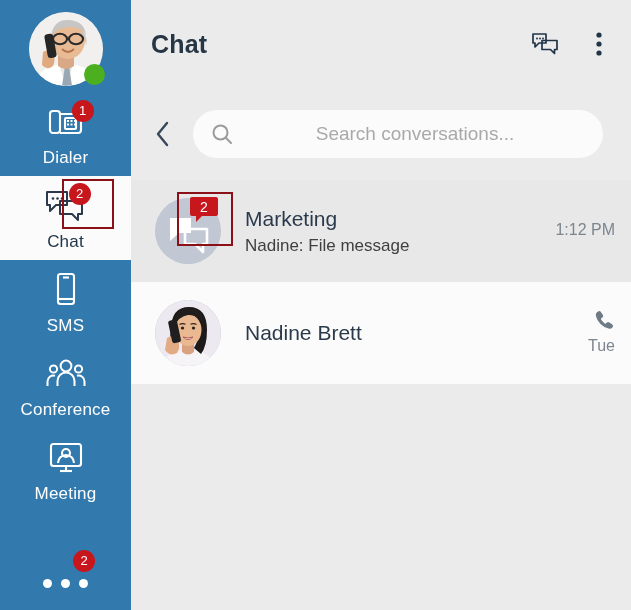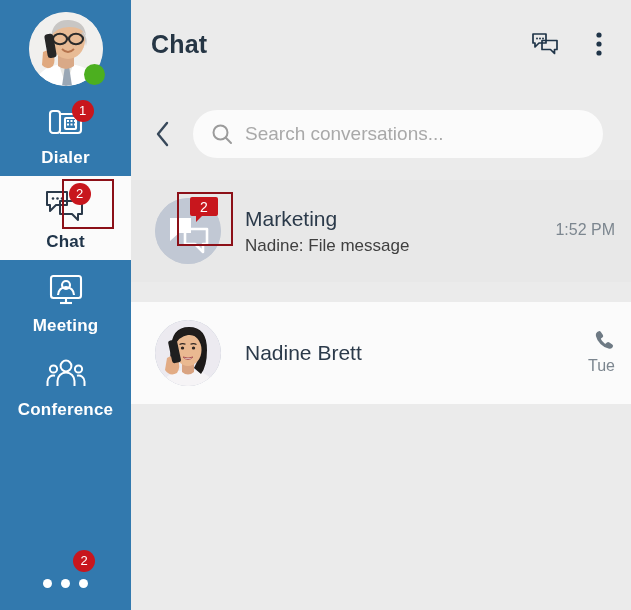--- a/index.html
+++ b/index.html
@@ -63,21 +63,20 @@
     position: relative;
     width: 52px; height: 40px;
     display: flex; align-items: center; justify-content: center;
   }
   .nav-icon-wrap svg { display: block; }
   .nav-label {
     margin-top: 6px;
     font-size: 17px;
     color: #ffffff;
     letter-spacing: 0.2px;
-    font-weight: bold;
   }
   .nav-item.active {
     background: #fbfbfb;
   }
   .nav-item.active .nav-label { color: #20354a; }
 
   .badge {
     position: absolute;
     min-width: 22px; height: 22px;
     border-radius: 11px;
@@ -181,35 +180,36 @@
   .search-input {
     border: none;
     outline: none;
     background: transparent;
     font-size: 19px;
     color: #6d6d6d;
     font-family: "Liberation Sans", sans-serif;
     flex: 1 1 auto;
     height: 100%;
     padding: 0;
+    text-align: center;
   }
   .search-input::placeholder { color: #a9a9a9; opacity: 1; }
 
   
   .conv-list { flex: 1 1 auto; overflow: hidden; }
   .conv-row {
     height: 102px;
     display: flex;
     align-items: center;
     padding: 0 16px 0 24px;
     cursor: pointer;
     position: relative;
   }
   .conv-row.unread { background: #e8e8e8; }
-  .conv-row.read { background: #fbfbfb; margin-top: 20px; }
+  .conv-row.read { background: #fbfbfb; }
 
   .conv-avatar-wrap {
     position: relative;
     width: 66px; height: 66px;
     flex: 0 0 66px;
   }
   .conv-avatar {
     width: 66px; height: 66px;
     border-radius: 50%;
     overflow: hidden;
@@ -362,50 +362,62 @@
               <circle cx="13.5" cy="10.5" r="1.3"></circle>
               <circle cx="18" cy="10.5" r="1.3"></circle>
           </g>
         </svg>
         <div class="badge nav-badge" style="top:-3px;right:1px;">2</div>
         <div class="hl-box" style="left:22px;top:-7px;width:52px;height:50px;"></div>
       </div>
       <div class="nav-label">Chat</div>
     </div>
 
-
     <div class="nav-item">
       <div class="nav-icon-wrap">
-        <svg width="40" height="34" viewBox="0 0 40 34">
+        <svg width="26" height="36" viewBox="0 0 26 36">
           <g fill="none" stroke="#ffffff" stroke-width="2.1" stroke-linejoin="round">
-            <rect x="5" y="3" width="30" height="22" rx="2.5"></rect>
-            <circle cx="20" cy="12" r="4"></circle>
-            <path d="M12 22 a8 8 0 0 1 16 0"></path>
-            <path d="M14 30 h12"></path>
-            <path d="M20 25 v5"></path>
-          </g>
-        </svg>
-      </div>
-      <div class="nav-label">Meeting</div>
+            <rect x="5" y="2" width="16" height="30" rx="2.5"></rect>
+            <path d="M10 5.5 h6"></path>
+            <path d="M5 27 h16"></path>
+          </g>
+        </svg>
+      </div>
+      <div class="nav-label">SMS</div>
     </div>
 
     <div class="nav-item">
       <div class="nav-icon-wrap">
         <svg width="42" height="32" viewBox="0 0 42 32">
           <g fill="none" stroke="#ffffff" stroke-width="2">
             <circle cx="21" cy="8" r="5.4"></circle>
             <path d="M12.5 28 v-5 a8.5 8.5 0 0 1 17 0 v5"></path>
             <circle cx="8.5" cy="11" r="3.6"></circle>
             <path d="M2.5 28 v-4.5 a6 6 0 0 1 7.5 -5.8"></path>
             <circle cx="33.5" cy="11" r="3.6"></circle>
             <path d="M39.5 28 v-4.5 a6 6 0 0 0 -7.5 -5.8"></path>
           </g>
         </svg>
       </div>
       <div class="nav-label">Conference</div>
+    </div>
+
+    <div class="nav-item">
+      <div class="nav-icon-wrap">
+        <svg width="40" height="34" viewBox="0 0 40 34">
+          <g fill="none" stroke="#ffffff" stroke-width="2.1" stroke-linejoin="round">
+            <rect x="5" y="3" width="30" height="22" rx="2.5"></rect>
+            <circle cx="20" cy="12" r="4"></circle>
+            <path d="M12 22 a8 8 0 0 1 16 0"></path>
+            <path d="M14 30 h12"></path>
+            <path d="M20 25 v5"></path>
+          </g>
+        </svg>
+      </div>
+      <div class="nav-label">Meeting</div>
     </div>
 
     <div class="dots-row">
       <div class="dot"></div>
       <div class="dot"></div>
       <div class="dot"></div>
       <div class="badge dots-badge">2</div>
     </div>
 
   </div>
@@ -474,21 +486,21 @@
             </svg>
             <div class="bb-num">2</div>
           </div>
           <div class="hl-box" style="left:22px;top:-6px;width:56px;height:54px;"></div>
         </div>
         <div class="conv-text">
           <div class="conv-name">Marketing</div>
           <div class="conv-preview">Nadine: File message</div>
         </div>
         <div class="conv-meta">
-          <div class="conv-time">1:52 PM</div>
+          <div class="conv-time">1:12 PM</div>
         </div>
       </div>
 
       <div class="conv-row read">
         <div class="conv-avatar-wrap">
           <div class="conv-avatar">
             <svg viewBox="0 0 66 66">
               <defs>
                   <clipPath id="clipN">
                     <circle cx="33" cy="33" r="33"></circle>

